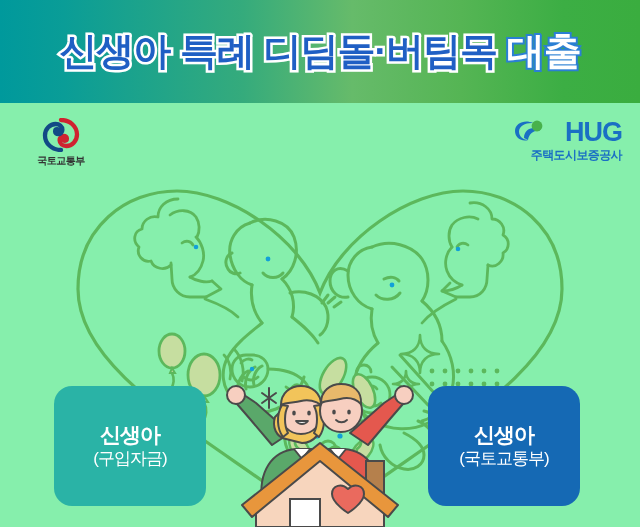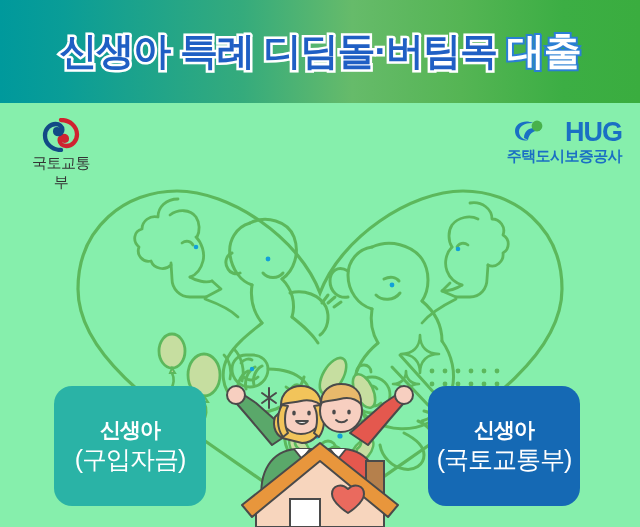--- a/index.html
+++ b/index.html
@@ -56,44 +56,44 @@
     position: absolute;
     left: 25px;
     top: 118px;
     width: 72px;
     text-align: center;
   }
   #logo-molit .mark { display:block; margin: 0 auto; }
   #logo-molit .caption {
     display: block;
     margin-top: 2px;
-    font-size: 15px;
+    font-size: 10px;
     color: #333333;
     letter-spacing: -0.5px;
-    font-weight: normal;
+    font-weight: bold;
   }
 
   #logo-hug {
     position: absolute;
     right: 18px;
     top: 118px;
     width: 120px;
     text-align: right;
   }
   #logo-hug .row { display: flex; align-items: center; justify-content: flex-end; gap: 20px; }
   #logo-hug .wordmark {
     font-size: 27px;
     font-weight: bold;
     color: #1a6fc4;
     letter-spacing: -1px;
     line-height: 28px;
   }
   #logo-hug .caption {
     display: block;
-    font-size: 15px;
+    font-size: 12px;
     color: #1a6fc4;
     letter-spacing: -0.6px;
     font-weight: bold;
     margin-top: 1px;
   }
 
   
   #illustration {
     position: absolute;
     left: 0;
@@ -126,21 +126,21 @@
     left: 428px;
     top: 386px;
     background: #1569b4;
   }
   .pill .l1, .pill .l2 {
     font-size: 21px;
     font-weight: bold;
     letter-spacing: -1px;
   }
   .pill .l3 {
-    font-size: 25px;
+    font-size: 17px;
     font-weight: normal;
     letter-spacing: -1px;
     margin-top: 2px;
   }
 </style>
 </head>
 <body>
 
 <div id="poster">
 

